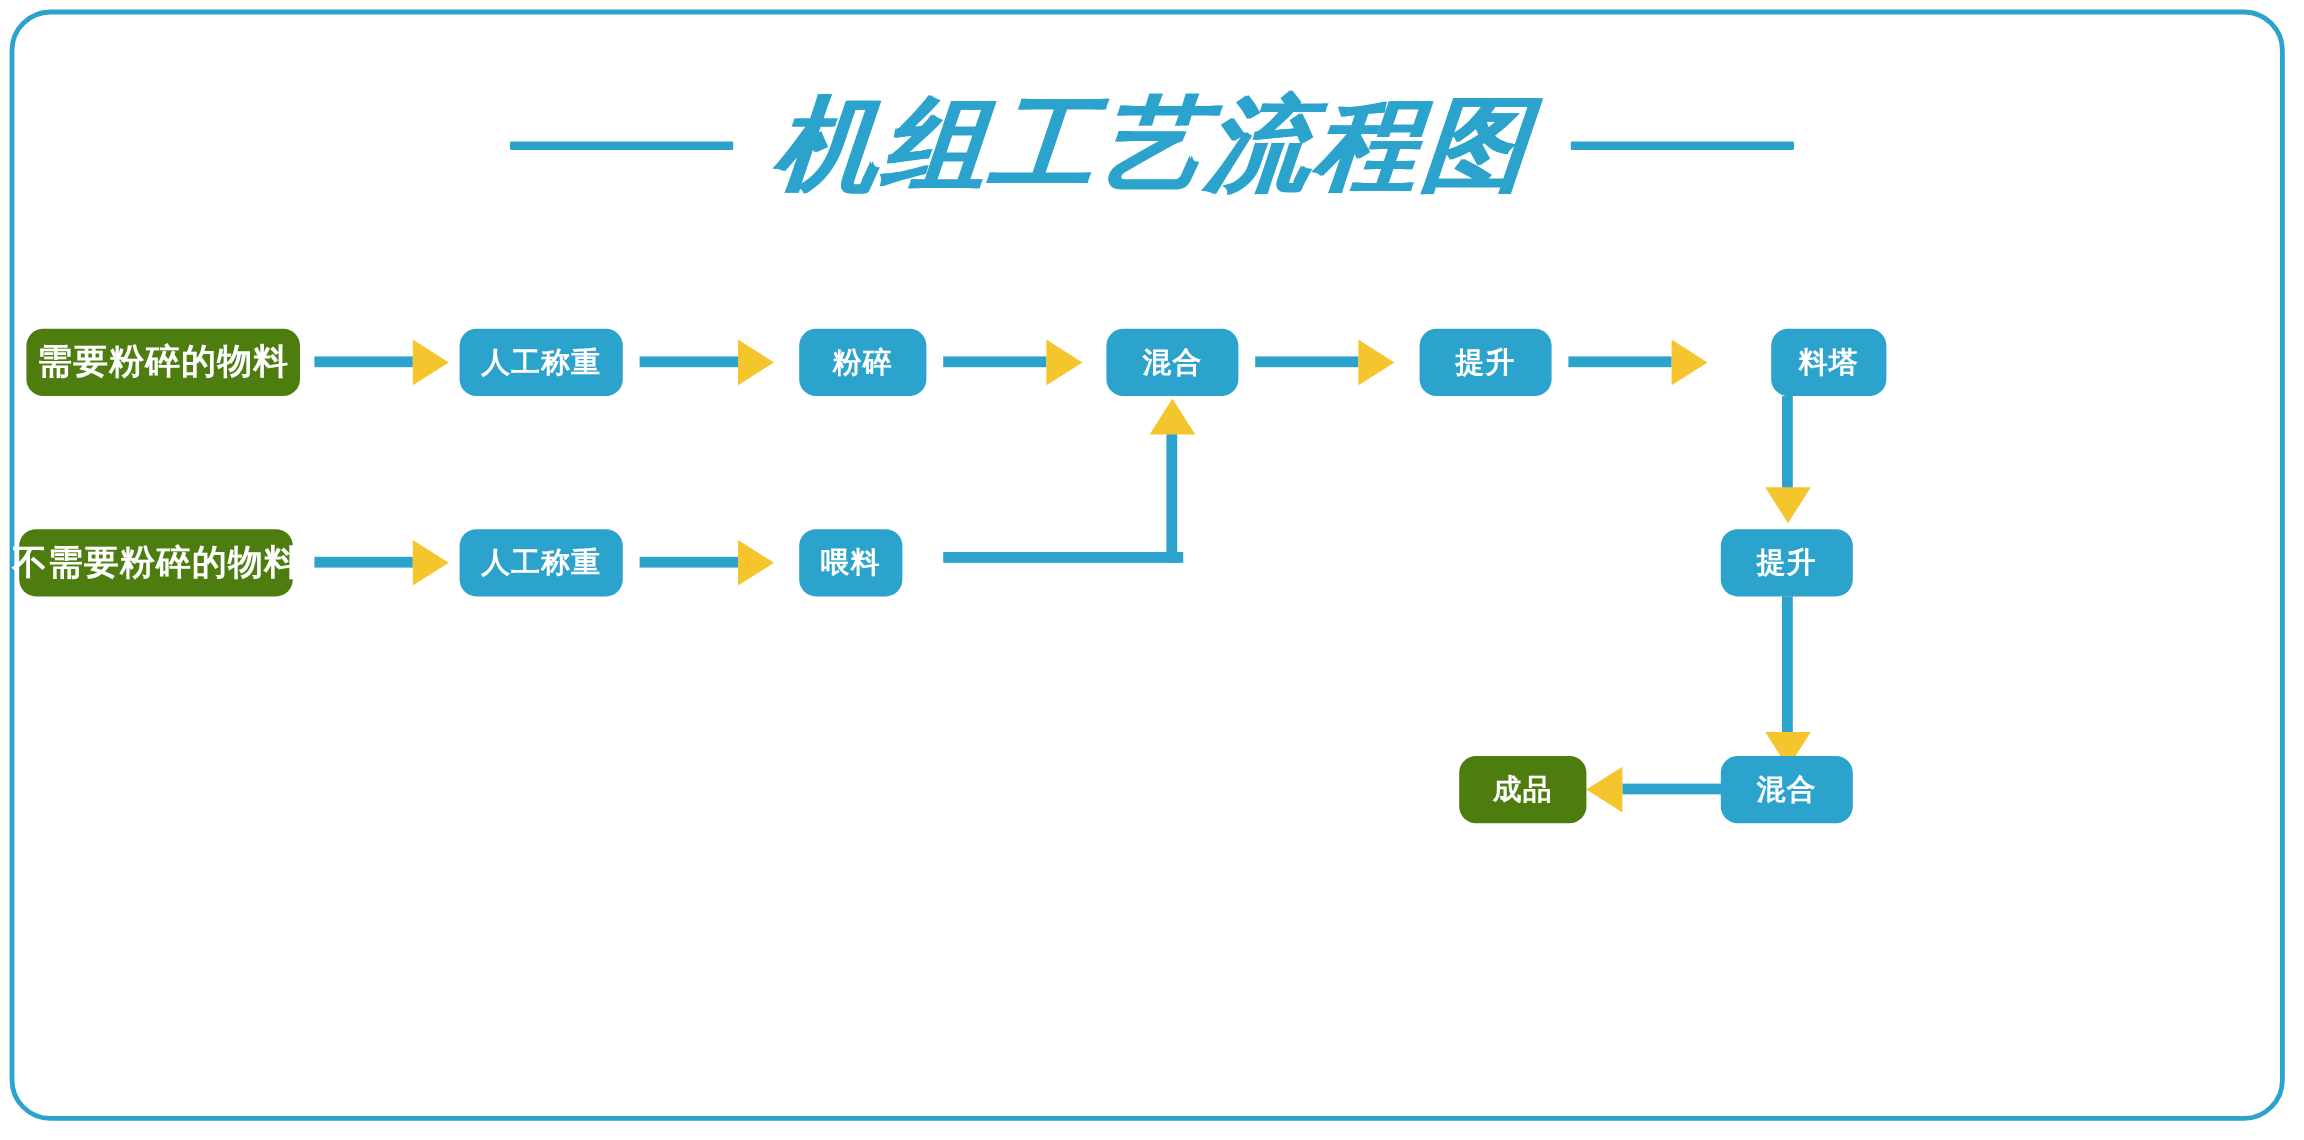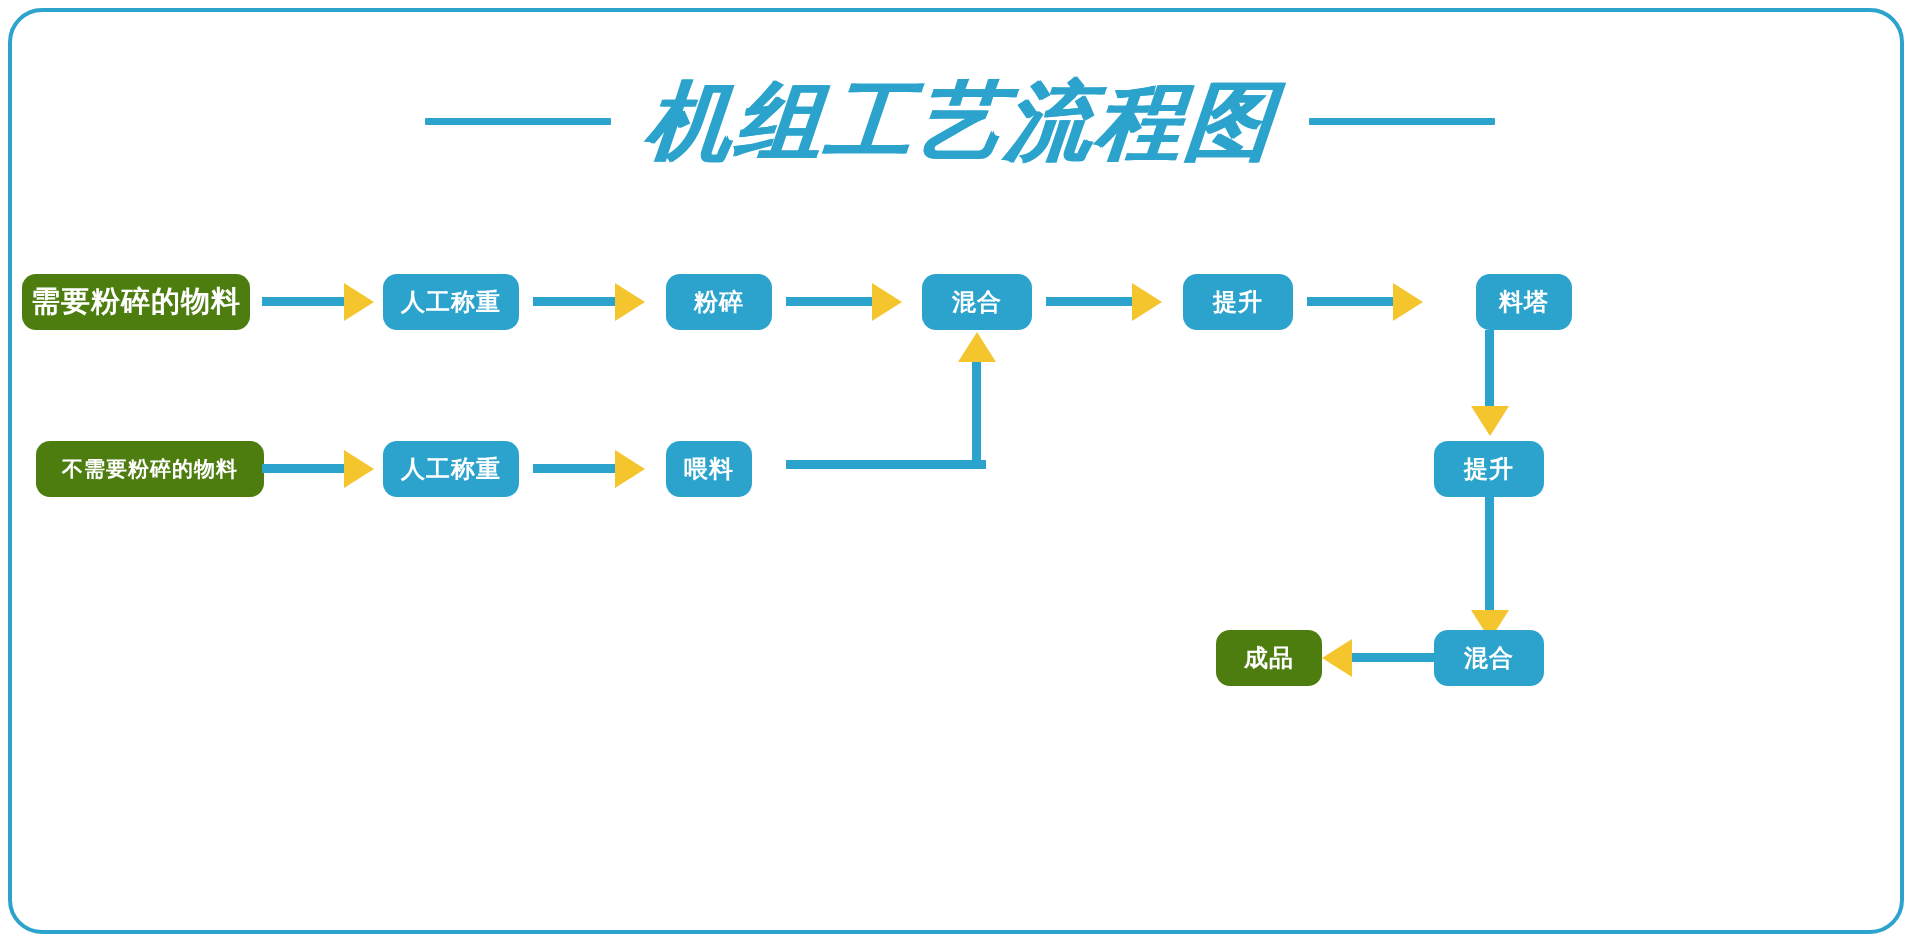--- a/index.html
+++ b/index.html
@@ -119,21 +119,21 @@
   <div class="hline" style="left:1046px;top:297px;width:86px;"></div>
   <div class="arrow-r" style="left:1132px;top:283px;"></div>
 
   <div class="node blue" style="left:1183px;top:274px;width:110px;">提升</div>
 
   <div class="hline" style="left:1307px;top:297px;width:86px;"></div>
   <div class="arrow-r" style="left:1393px;top:283px;"></div>
 
   <div class="node blue" style="left:1434px;top:274px;width:96px;margin-left:42px;">料塔</div>
 
-  <div class="node yellow" style="left:36px;top:441px;width:228px;font-size:21px;">不需要粉碎的物料</div>
+  <div class="node yellow" style="left:16px;top:441px;width:228px;font-size:29px;">不需要粉碎的物料</div>
 
   <div class="hline" style="left:262px;top:464px;width:82px;"></div>
   <div class="arrow-r" style="left:344px;top:450px;"></div>
 
   <div class="node blue" style="left:383px;top:441px;width:136px;">人工称重</div>
 
   <div class="hline" style="left:533px;top:464px;width:82px;"></div>
   <div class="arrow-r" style="left:615px;top:450px;"></div>
 
   <div class="node blue" style="left:666px;top:441px;width:86px;">喂料</div>

